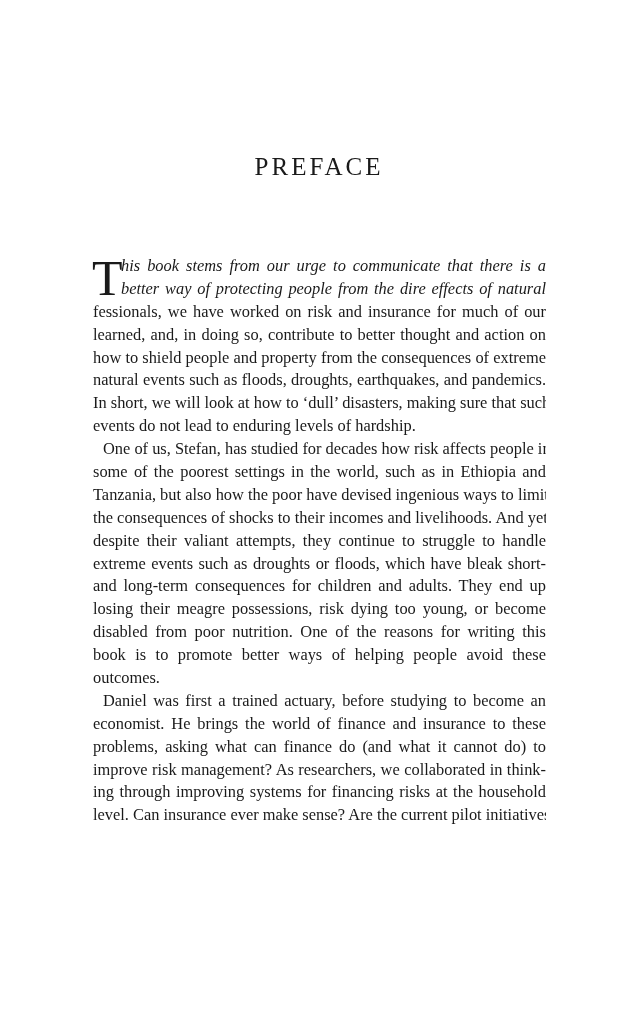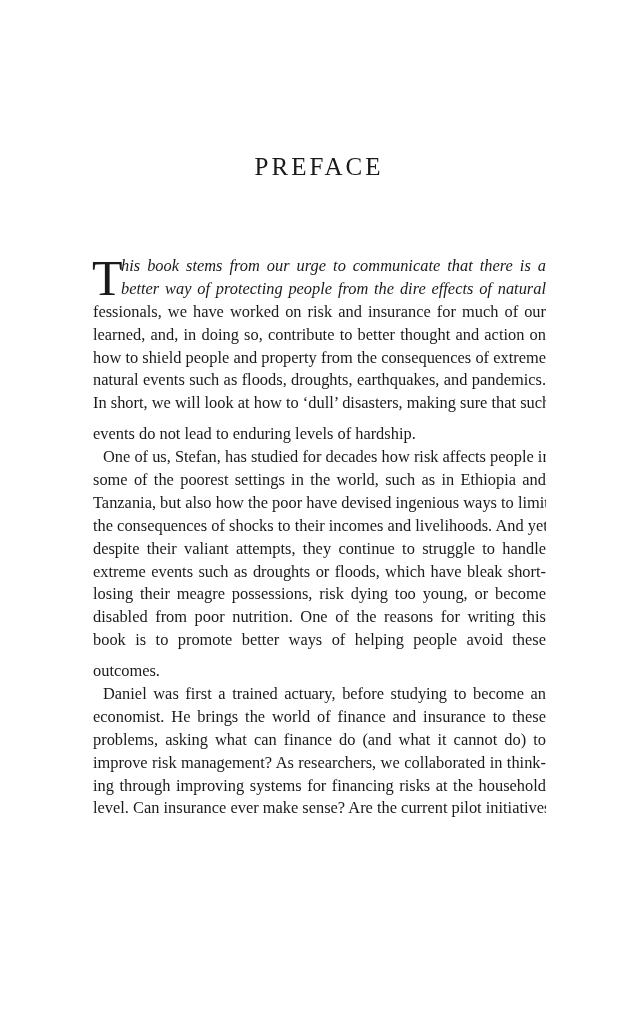--- a/index.html
+++ b/index.html
@@ -45,21 +45,20 @@
       height: 22.9px;
       line-height: 22.9px;
       font-size: 16.4px;
       white-space: nowrap;
       text-align: justify;
       text-align-last: justify;
       overflow: hidden;
     }
     .line.last {
       text-align-last: left;
-      margin-top: 8px;
     }
     .line.indent {
       padding-left: 10px;
     }
     .line.dropindent {
       padding-left: 28px;
       font-style: italic;
     }
     .dropcap {
       position: absolute;
@@ -91,20 +90,21 @@
       <span class="line last">events do not lead to enduring levels of hardship.</span>
     </div>
 
     <div>
       <span class="line indent">One of us, Stefan, has studied for decades how risk affects people in</span>
       <span class="line">some of the poorest settings in the world, such as in Ethiopia and</span>
       <span class="line">Tanzania, but also how the poor have devised ingenious ways to limit</span>
       <span class="line">the consequences of shocks to their incomes and livelihoods. And yet,</span>
       <span class="line">despite their valiant attempts, they continue to struggle to handle</span>
       <span class="line">extreme events such as droughts or floods, which have bleak short-</span>
+      <span class="line">and long-term consequences for children and adults. They end up</span>
       <span class="line">losing their meagre possessions, risk dying too young, or become</span>
       <span class="line">disabled from poor nutrition. One of the reasons for writing this</span>
       <span class="line">book is to promote better ways of helping people avoid these</span>
       <span class="line last">outcomes.</span>
     </div>
 
     <div>
       <span class="line indent">Daniel was first a trained actuary, before studying to become an</span>
       <span class="line">economist. He brings the world of finance and insurance to these</span>
       <span class="line">problems, asking what can finance do (and what it cannot do) to</span>

